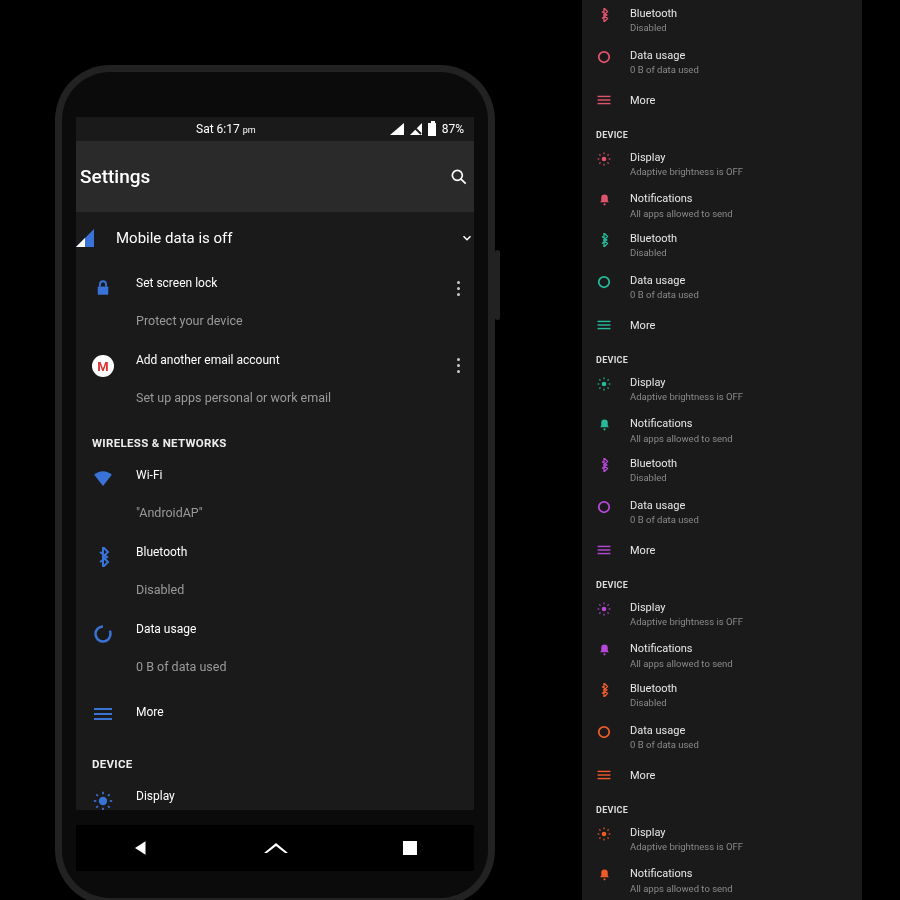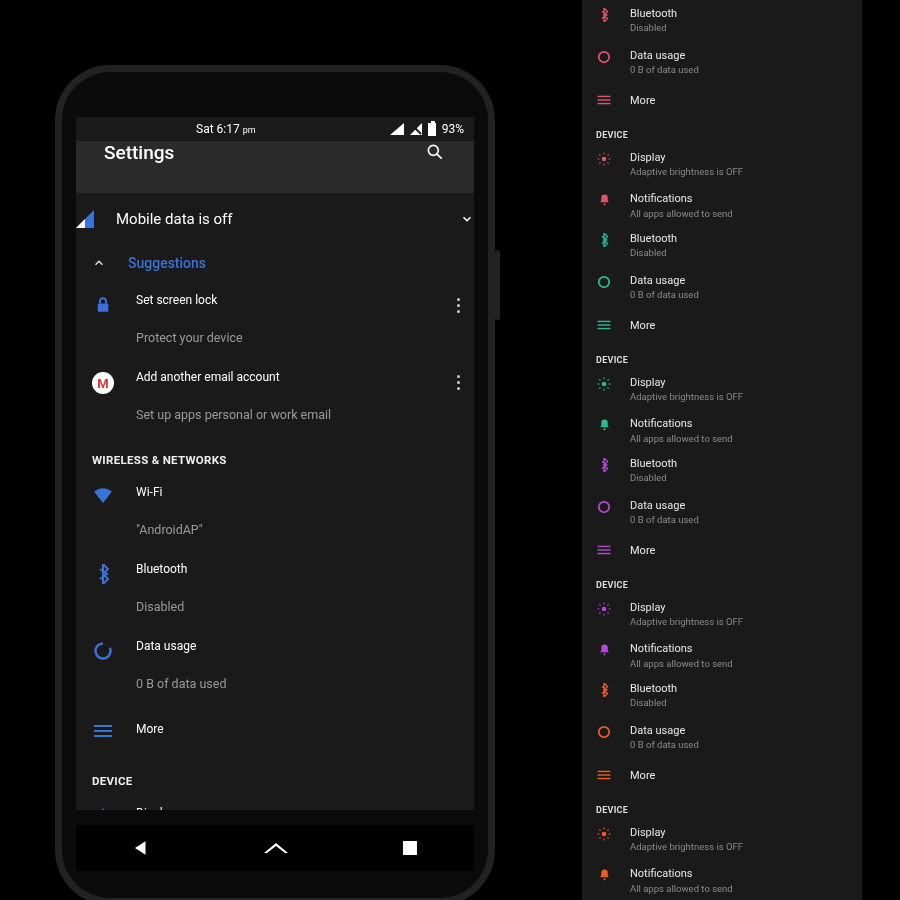--- a/index.html
+++ b/index.html
@@ -14,21 +14,21 @@
 
   .screen{width:100%;background:#1a1a1a;color:#fff;height:693px;overflow:hidden;position:relative}
 
   
   .status{display:flex;justify-content:center;align-items:center;height:24px;
           font-size:12px;padding:8px 10px;gap:6px}
   .status .time{margin-right:auto;margin-left:110px;font-size:12px}
   .bat{width:8px;height:13px;border:1px solid #fff;background:#fff;position:relative}
   .bat:before{content:"";position:absolute;top:-3px;left:2px;width:4px;height:2px;background:#fff}
 
-  .appbar{display:flex;align-items:flex-start;height:52px;background:#2a2a2a;padding:0 28px}
+  .appbar{display:flex;align-items:center;height:71px;background:#2a2a2a;padding:0 4px}
   .appbar-title{font-size:19px;font-weight:500;flex:1}
   .search{width:22px;height:22px;display:flex;align-items:center;justify-content:center}
 
   .banner{display:flex;align-items:center;height:52px;padding:0 0;gap:22px;cursor:pointer}
   .banner-title{flex:1;font-size:15px}
 
   .row{display:flex;align-items:flex-start;padding:12px 16px;gap:22px;cursor:pointer;position:relative}
   .row .ic{width:22px;display:flex;justify-content:center;margin-top:2px}
   .row .txt{flex:1}
   .row .t{font-size:12px;color:#fff;line-height:1.3}
@@ -75,21 +75,21 @@
               <polygon points="0,12 14,12 14,0" fill="#fff"></polygon>
             </svg>
           </span>
         <span>
             <svg width="12" height="12">
               <polygon points="0,12 12,12 12,0" fill="#fff"></polygon>
               <line x1="1" y1="1" x2="11" y2="11" stroke="#1a1a1a" stroke-width="2"></line>
             </svg>
           </span>
         <span class="bat"></span>
-        <span>93%</span>
+        <span>87%</span>
       </div>
 
       <div class="appbar">
         <div class="appbar-title">Settings</div>
         <div class="search">
           <svg width="20" height="20" viewBox="0 0 24 24" fill="none" stroke="#fff" stroke-width="2">
               <circle cx="10" cy="10" r="6"></circle>
               <line x1="20" y1="20" x2="14.5" y2="14.5"></line>
             </svg>
         </div>
@@ -103,28 +103,20 @@
             </svg>
           </span>
         <span class="banner-title">Mobile data is off</span>
         <span>
             <svg width="14" height="14" viewBox="0 0 24 24" fill="none" stroke="#fff" stroke-width="2.5">
               <polyline points="6 9 12 15 18 9"></polyline>
             </svg>
           </span>
       </div>
 
-      <div class="sugg">
-        <span class="chev">
-            <svg width="14" height="14" viewBox="0 0 24 24" fill="none" stroke="#ddd" stroke-width="2.5">
-              <polyline points="6 15 12 9 18 15"></polyline>
-            </svg>
-          </span>
-        <span>Suggestions</span>
-      </div>
 
       <div class="row">
         <span class="ic">
             <svg width="18" height="20" viewBox="0 0 24 24" fill="#3a73d8">
               <rect x="5" y="10" width="14" height="11" rx="1"></rect>
               <path d="M8 10V7a4 4 0 0 1 8 0v3" fill="none" stroke="#3a73d8" stroke-width="2.5"></path>
             </svg>
           </span>
         <span class="txt">
           <div class="t">Set screen lock</div>

